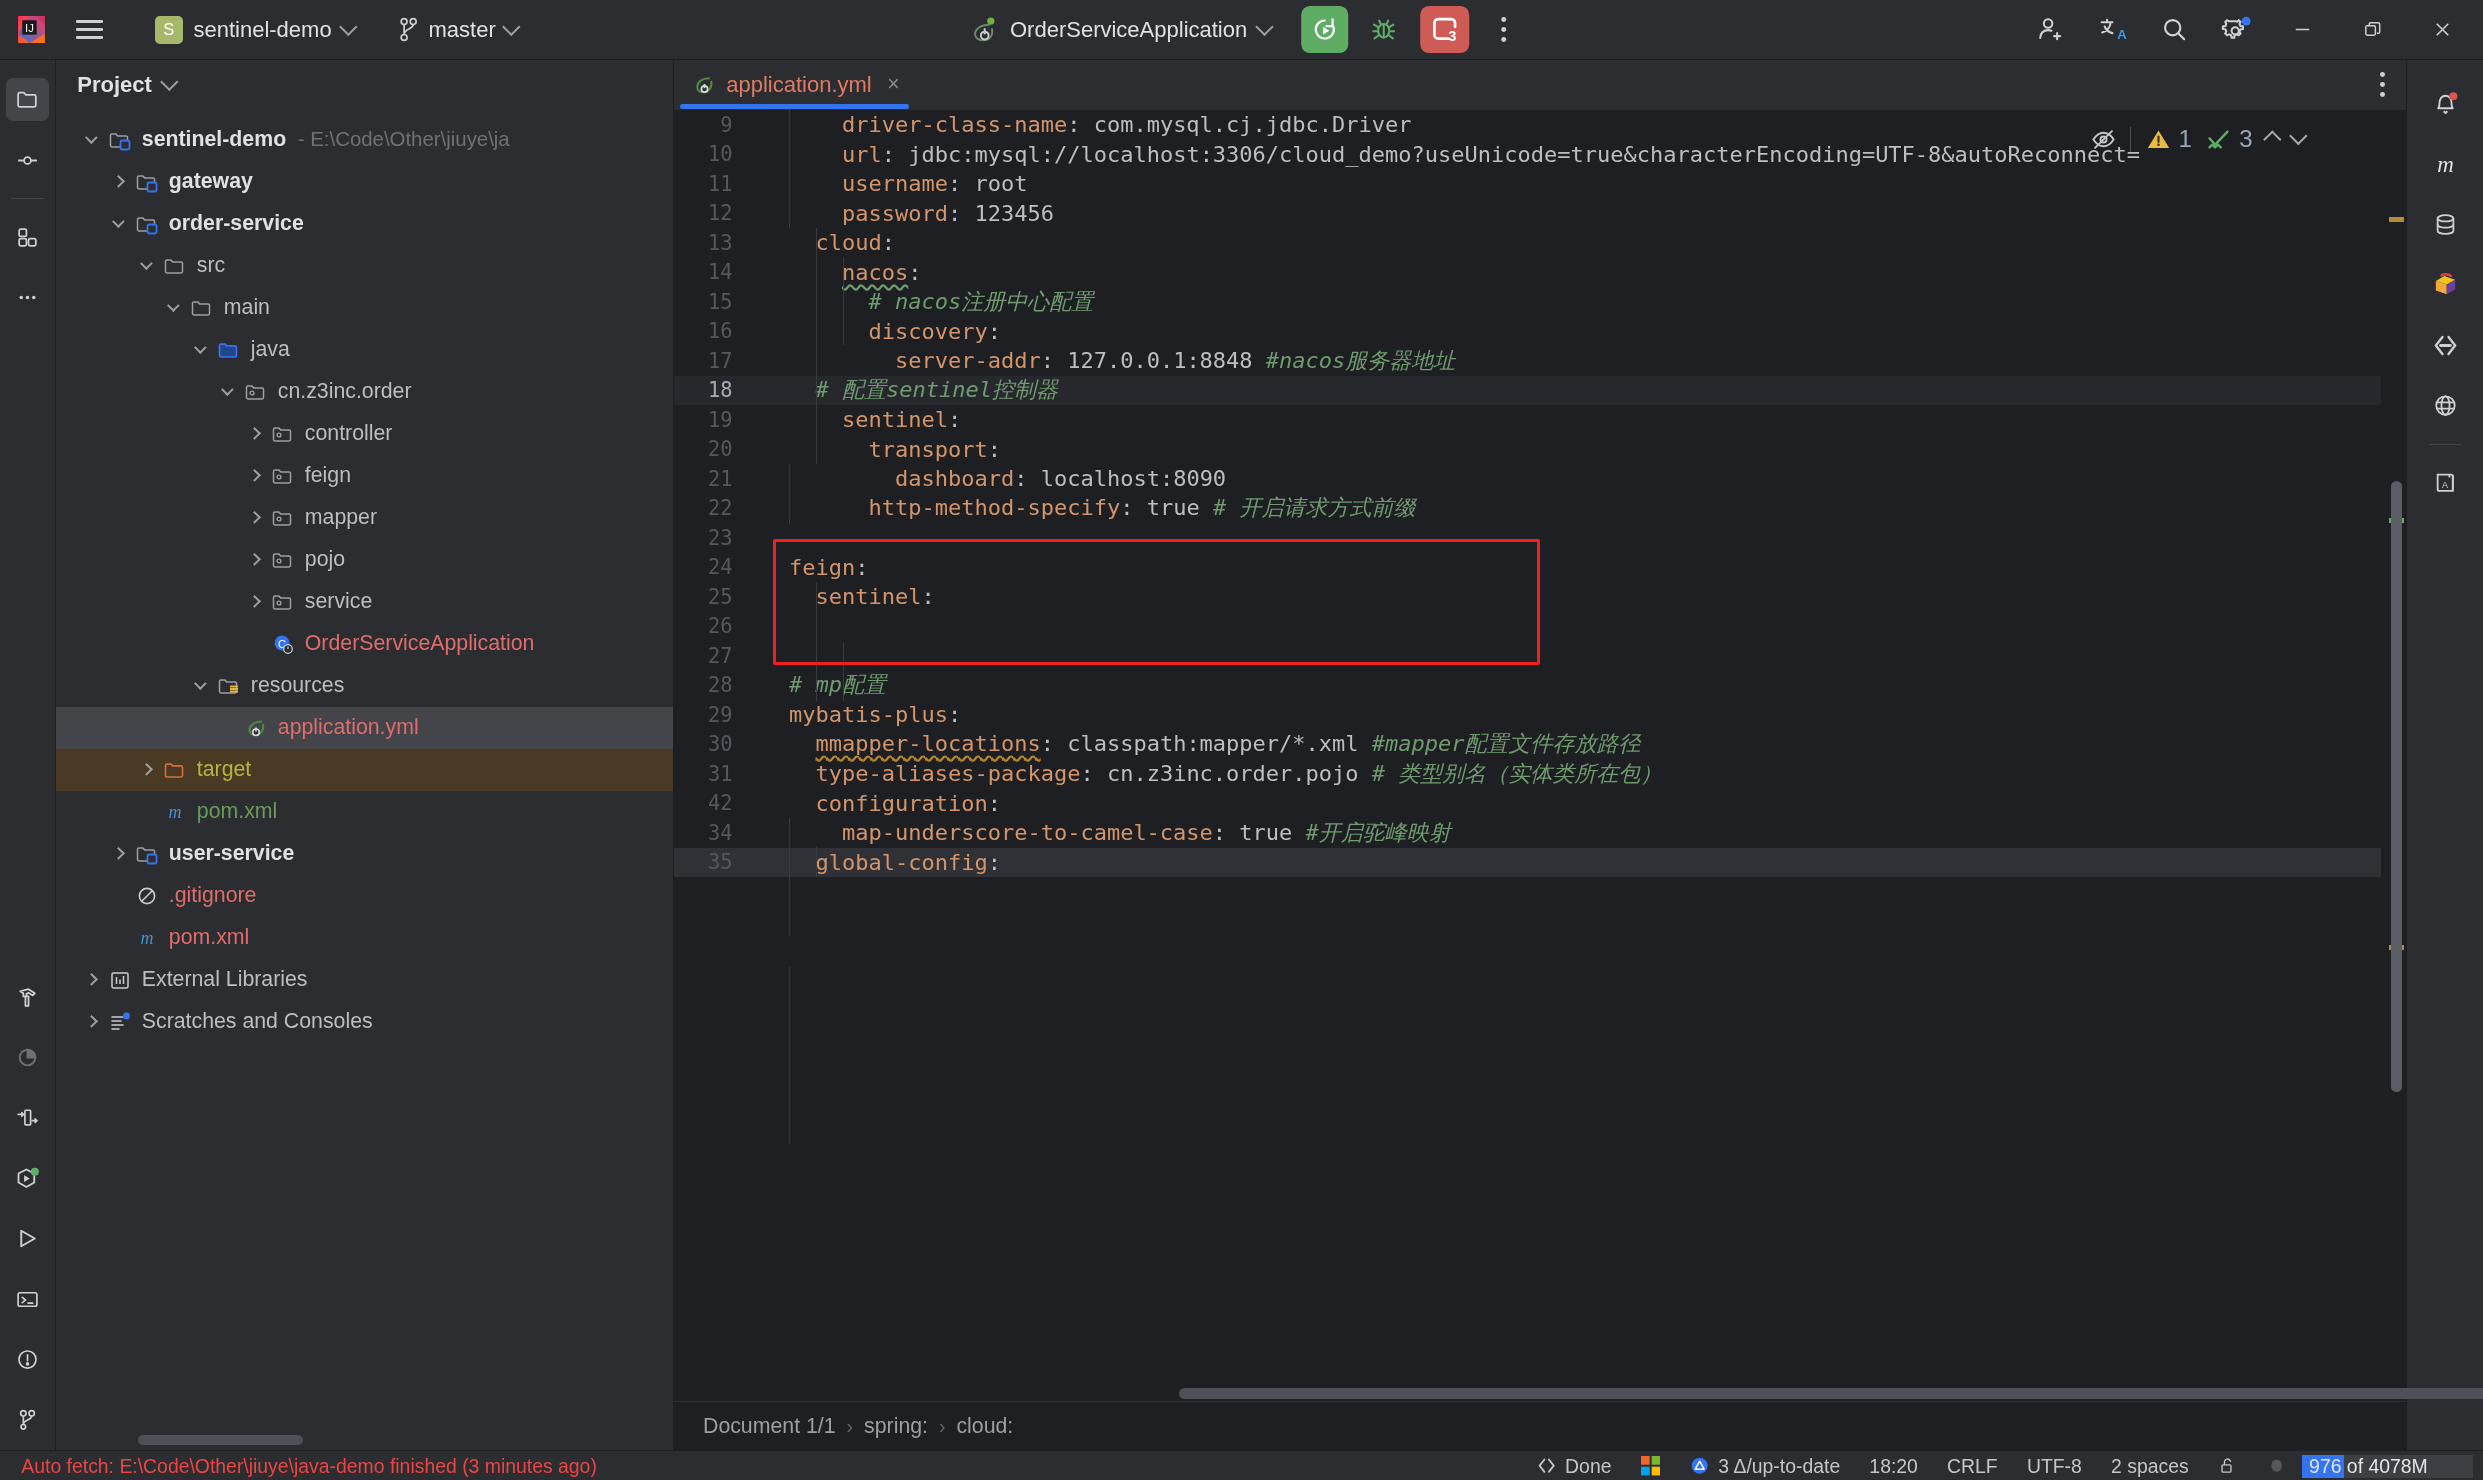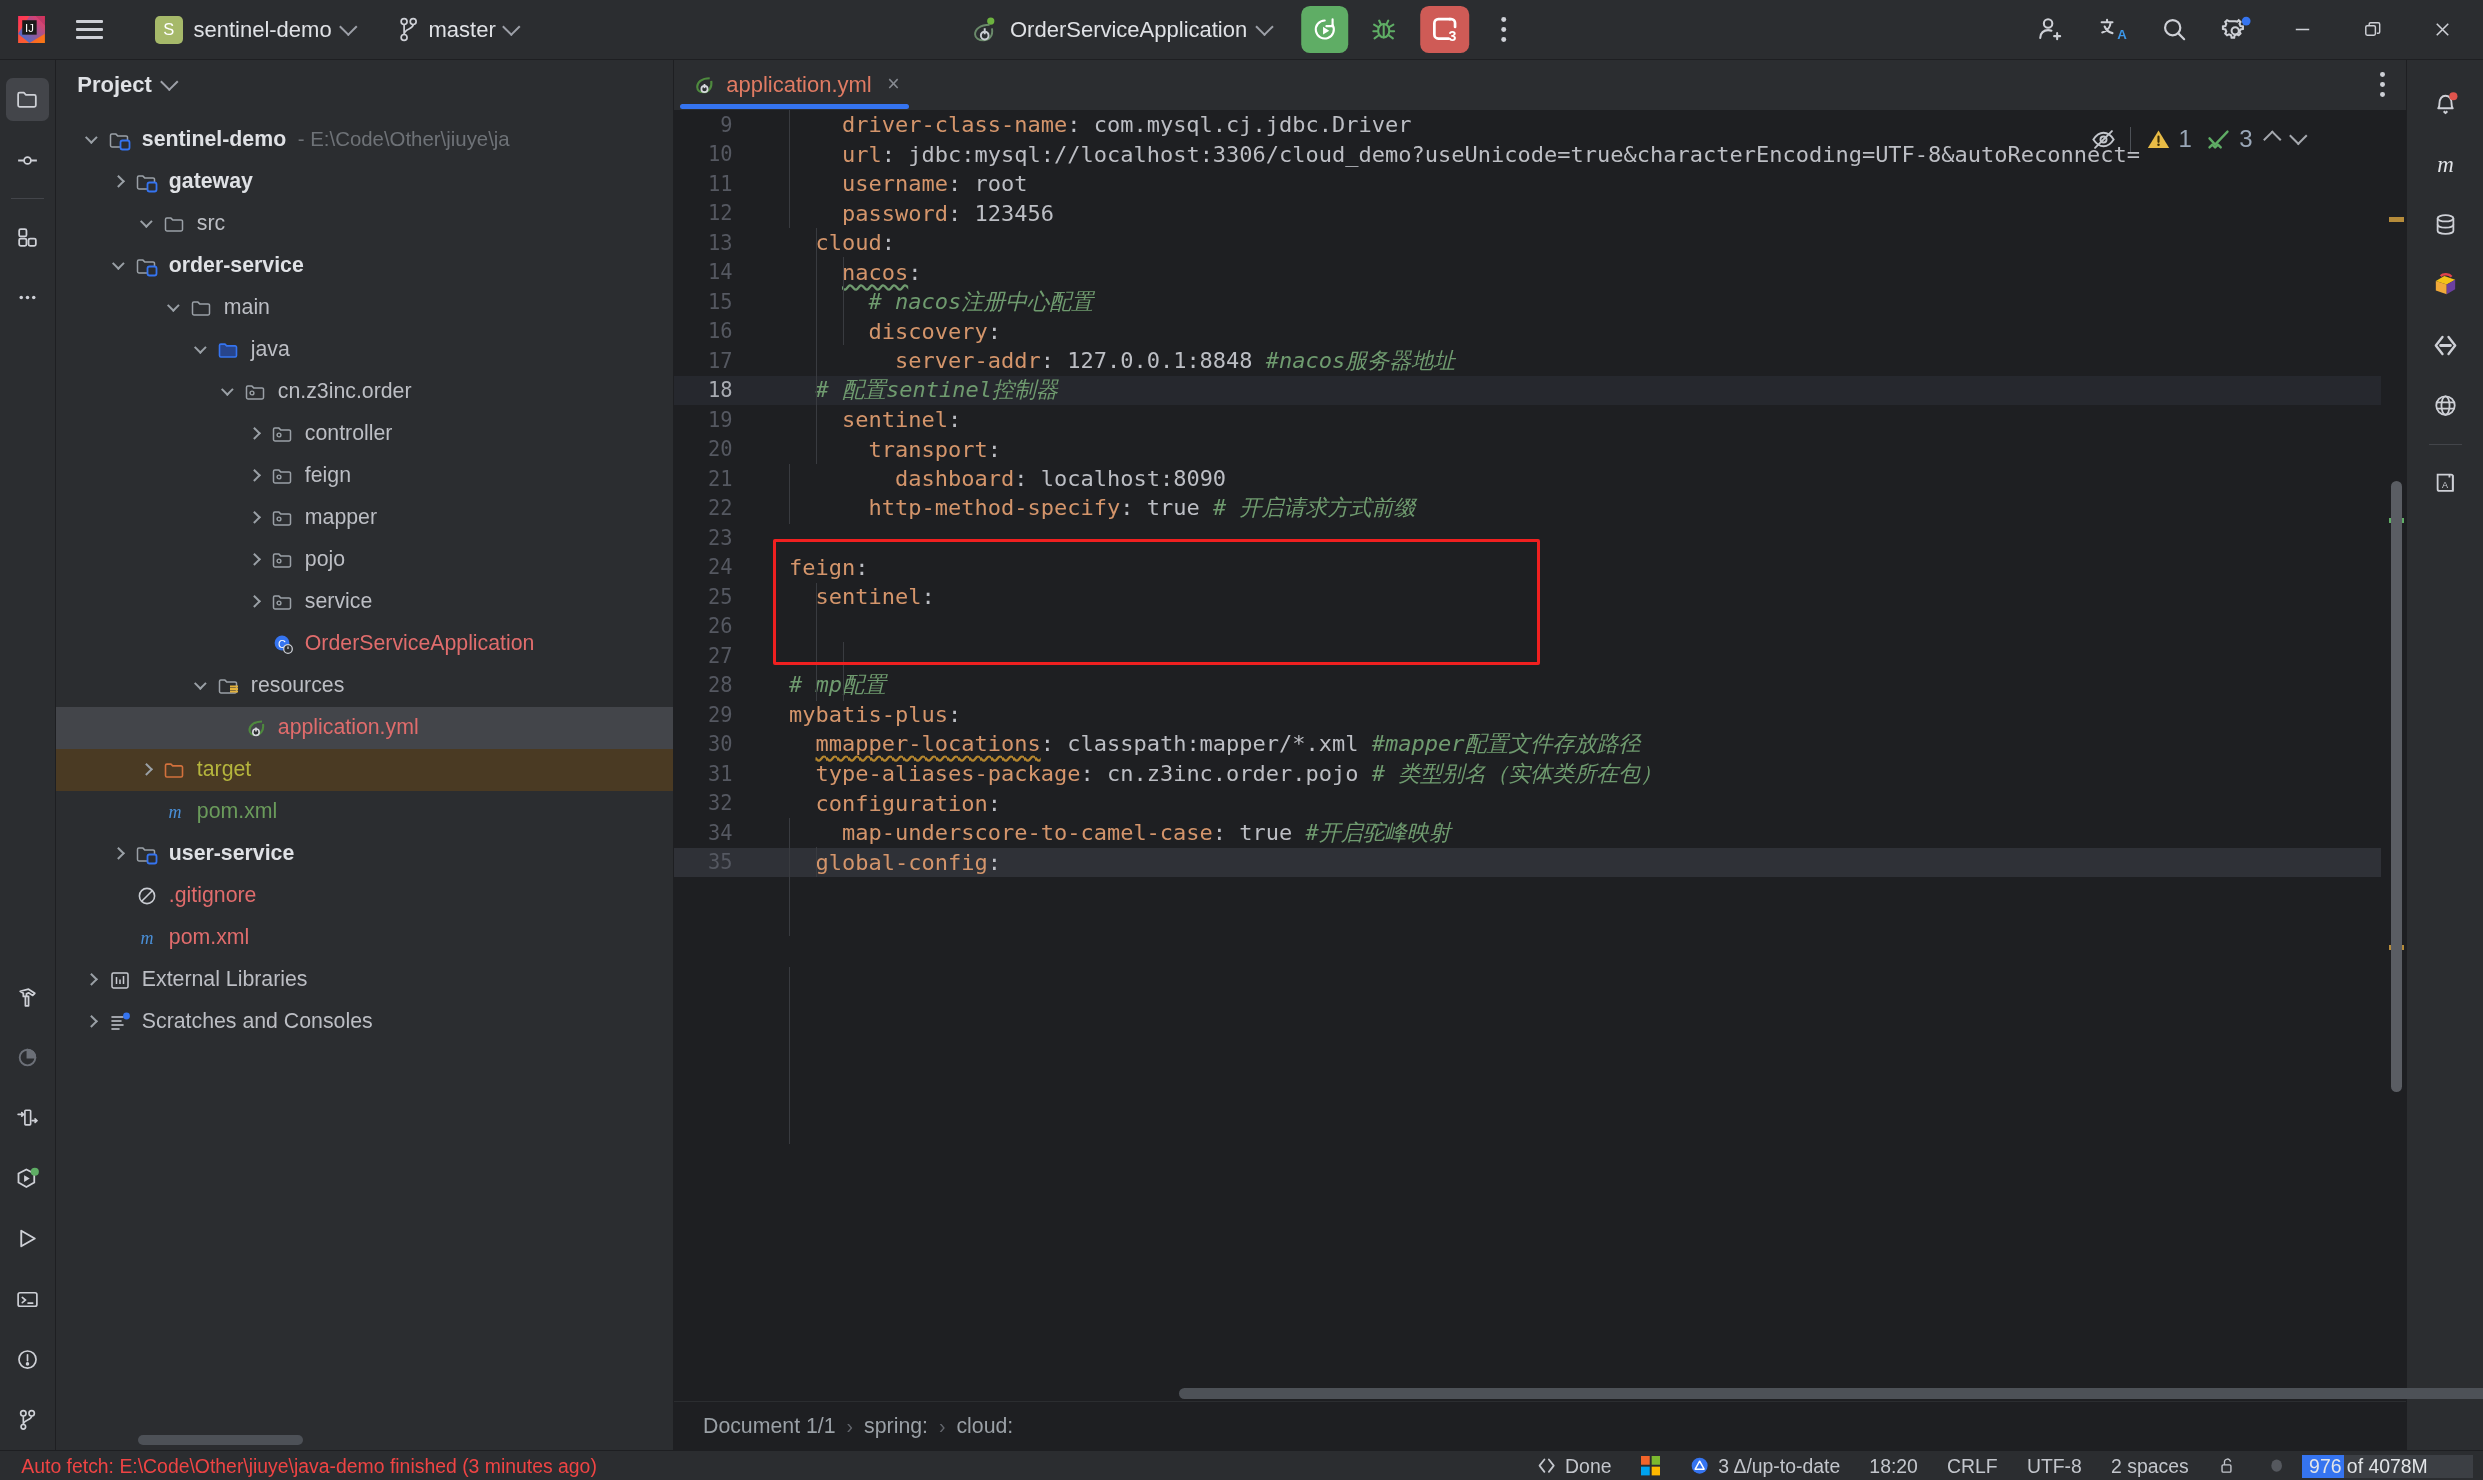--- a/index.html
+++ b/index.html
@@ -454,42 +454,42 @@
             <span class="arr-g"></span>
           </span>
           <span class="ticon">
             <svg width="26" height="24" viewBox="0 0 24 24" fill="none">
               <path d="M2.5 7.5 a1.4 1.4 0 0 1 1.4 -1.4h4l1.8 1.8h8.4A1.4 1.4 0 0 1 19.5 9.3v8.3a1.4 1.4 0 0 1 -1.4 1.4H3.9a1.4 1.4 0 0 1 -1.4 -1.4z" stroke="#9aa0a6" stroke-width="1.5"></path>
               <rect x="12.5" y="12.5" width="9" height="9" rx="2" fill="#2b2d30" stroke="#3574f0" stroke-width="1.8"></rect>
             </svg>
           </span>
           <span class="tlabel bold">gateway</span>
         </div>
+        <div class="trow" style="padding-left: 50px;">
+          <span class="arrow arr-down">
+            <span class="arr-g"></span>
+          </span>
+          <span class="ticon">
+            <svg width="26" height="24" viewBox="0 0 24 24" fill="none">
+              <path d="M2.5 7.5 a1.4 1.4 0 0 1 1.4 -1.4h4l1.8 1.8h8.4A1.4 1.4 0 0 1 19.5 9.3v8.3a1.4 1.4 0 0 1 -1.4 1.4H3.9a1.4 1.4 0 0 1 -1.4 -1.4z" stroke="#9aa0a6" stroke-width="1.5"></path>
+              <rect x="12.5" y="12.5" width="9" height="9" rx="2" fill="#2b2d30" stroke="#3574f0" stroke-width="1.8"></rect>
+            </svg>
+          </span>
+          <span class="tlabel bold">order-service</span>
+        </div>
         <div class="trow" style="padding-left: 78px;">
           <span class="arrow arr-down">
             <span class="arr-g"></span>
           </span>
           <span class="ticon">
             <svg width="26" height="24" viewBox="0 0 24 24" fill="none">
               <path d="M2.5 7.5 a1.4 1.4 0 0 1 1.4 -1.4h4l1.8 1.8h8.4A1.4 1.4 0 0 1 19.5 9.3v8.3a1.4 1.4 0 0 1 -1.4 1.4H3.9a1.4 1.4 0 0 1 -1.4 -1.4z" stroke="#9aa0a6" stroke-width="1.5"></path>
             </svg>
           </span>
           <span class="tlabel">src</span>
-        </div>
-        <div class="trow" style="padding-left: 50px;">
-          <span class="arrow arr-down">
-            <span class="arr-g"></span>
-          </span>
-          <span class="ticon">
-            <svg width="26" height="24" viewBox="0 0 24 24" fill="none">
-              <path d="M2.5 7.5 a1.4 1.4 0 0 1 1.4 -1.4h4l1.8 1.8h8.4A1.4 1.4 0 0 1 19.5 9.3v8.3a1.4 1.4 0 0 1 -1.4 1.4H3.9a1.4 1.4 0 0 1 -1.4 -1.4z" stroke="#9aa0a6" stroke-width="1.5"></path>
-              <rect x="12.5" y="12.5" width="9" height="9" rx="2" fill="#2b2d30" stroke="#3574f0" stroke-width="1.8"></rect>
-            </svg>
-          </span>
-          <span class="tlabel bold">order-service</span>
         </div>
         <div class="trow" style="padding-left: 105px;">
           <span class="arrow arr-down">
             <span class="arr-g"></span>
           </span>
           <span class="ticon">
             <svg width="26" height="24" viewBox="0 0 24 24" fill="none">
               <path d="M2.5 7.5 a1.4 1.4 0 0 1 1.4 -1.4h4l1.8 1.8h8.4A1.4 1.4 0 0 1 19.5 9.3v8.3a1.4 1.4 0 0 1 -1.4 1.4H3.9a1.4 1.4 0 0 1 -1.4 -1.4z" stroke="#9aa0a6" stroke-width="1.5"></path>
             </svg>
           </span>
@@ -775,21 +775,21 @@
           <div class="cline"><span class="gutter">22</span><span class="cbody"><span style="white-space:pre">      </span><span class="k">http-method-specify</span><span class="p">: </span><span class="v">true </span><span class="cm"># 开启请求方式前缀</span></span></div>
           <div class="cline"><span class="gutter">23</span><span class="cbody"><span style="white-space:pre"></span></span></div>
           <div class="cline"><span class="gutter">24</span><span class="cbody"><span style="white-space:pre"></span><span class="k">feign</span><span class="p">:</span></span></div>
           <div class="cline"><span class="gutter">25</span><span class="cbody"><span style="white-space:pre">  </span><span class="k">sentinel</span><span class="p">:</span></span></div>
           <div class="cline"><span class="gutter">26</span></div>
           <div class="cline"><span class="gutter">27</span><span class="cbody"><span style="white-space:pre"></span></span></div>
           <div class="cline"><span class="gutter">28</span><span class="cbody"><span style="white-space:pre"></span><span class="cm"># mp配置</span></span></div>
           <div class="cline"><span class="gutter">29</span><span class="cbody"><span style="white-space:pre"></span><span class="k">mybatis-plus</span><span class="p">:</span></span></div>
           <div class="cline"><span class="gutter">30</span><span class="cbody"><span style="white-space:pre">  </span><span class="k squig-y">mmapper-locations</span><span class="p">: </span><span class="v">classpath:mapper/*.xml </span><span class="cm">#mapper配置文件存放路径</span></span></div>
           <div class="cline"><span class="gutter">31</span><span class="cbody"><span style="white-space:pre">  </span><span class="k">type-aliases-package</span><span class="p">: </span><span class="v">cn.z3inc.order.pojo </span><span class="cm"># 类型别名（实体类所在包）</span></span></div>
-          <div class="cline"><span class="gutter">32</span><span class="cbody"><span style="white-space:pre">  </span><span class="k">configuration</span><span class="p">:</span></span></div>
+          <div class="cline"><span class="gutter">42</span><span class="cbody"><span style="white-space:pre">  </span><span class="k">configuration</span><span class="p">:</span></span></div>
           <div class="cline"><span class="gutter">34</span><span class="cbody"><span style="white-space:pre">    </span><span class="k">map-underscore-to-camel-case</span><span class="p">: </span><span class="v">true </span><span class="cm">#开启驼峰映射</span></span></div>
           <div class="cline hl2"><span class="gutter">35</span><span class="cbody"><span style="white-space:pre">  </span><span class="k">global-config</span><span class="p">:</span></span></div>
           <div class="indent-guide" style="left: 115px; top: 0px; height: 118px;"></div>
           <div class="indent-guide" style="left: 115px; top: 354px; height: 60px;"></div>
           <div class="indent-guide" style="left: 142px; top: 118px; height: 236px;"></div>
           <div class="indent-guide" style="left: 142px; top: 473px; height: 118px;"></div>
           <div class="indent-guide" style="left: 169px; top: 147px; height: 88px;"></div>
           <div class="indent-guide" style="left: 169px; top: 532px; height: 59px;"></div>
           <div class="indent-guide" style="left: 115px; top: 708px; height: 118px;"></div>
           <div class="indent-guide" style="left: 142px; top: 737px; height: 30px;"></div>

